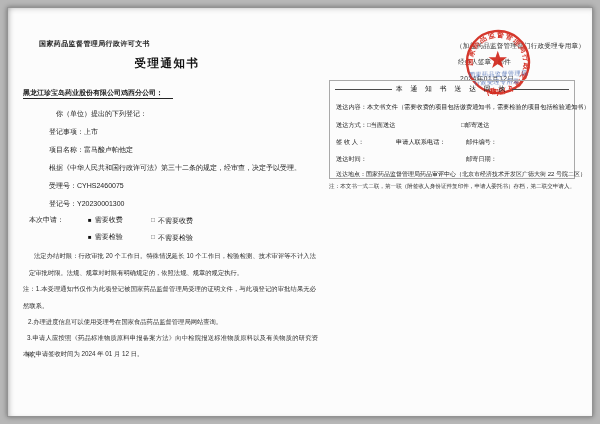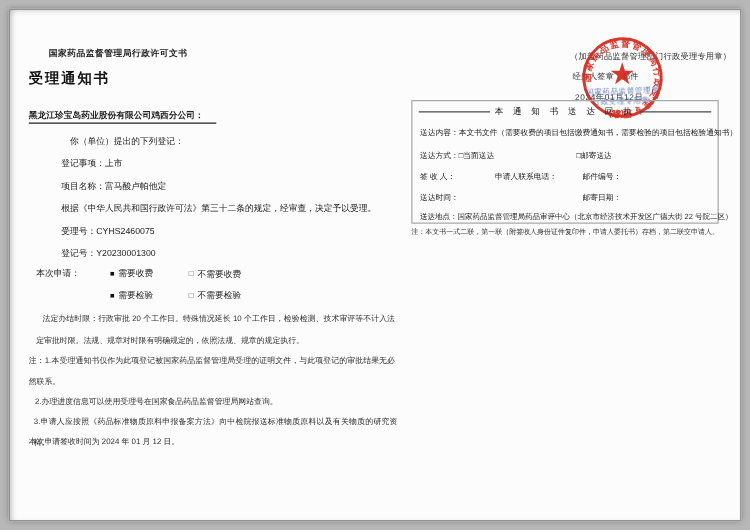--- a/index.html
+++ b/index.html
@@ -8,21 +8,21 @@
     background:#b7b7b7;
     font-family:"Liberation Sans","DejaVu Sans",sans-serif;
     color:#1f1f1f;
   }
   .page{
     position:absolute;inset:7px;background:#fcfcfc;border:1px solid #939393;
     box-shadow:0 0 5px rgba(0,0,0,.4), inset 4px 0 6px -4px rgba(0,0,0,.35), inset 0 4px 6px -4px rgba(0,0,0,.2);
   }
   .t{position:absolute;white-space:nowrap;font-size:7px;line-height:9px;color:#222;}
   .doc-header{left:31px;top:31px;font-weight:bold;letter-spacing:.4px;}
-  .doc-title{left:15px;top:51px;width:288px;text-align:left;font-size:11.5px;font-weight:bold;letter-spacing:1.5px;color:#111;}
+  .doc-title{left:15px;top:51px;width:288px;text-align:center;font-size:11.5px;font-weight:bold;letter-spacing:1.5px;color:#111;}
   .recipient{left:15px;top:80px;font-weight:bold;border-bottom:1px solid #222;padding-right:10px;padding-bottom:1px;}
   .intro{left:48px;top:101px;}
   .fline-label{color:#222;}
   .fline-value{color:#222;}
   .note-p{position:absolute;font-size:6.3px;line-height:16.5px;color:#2d2d2d;text-align:justify;}
   .cb-sym{display:inline-block;font-size:6px;margin-right:3px;vertical-align:0.5px;color:#111;}
   .cb-sym.empty{color:#555;font-size:6.5px;}
   
   .stamp-note{left:448px;top:33px;font-size:6.6px;color:#333;letter-spacing:.2px;}
   .operator-line{left:450px;top:49px;font-size:6.6px;color:#333;}

